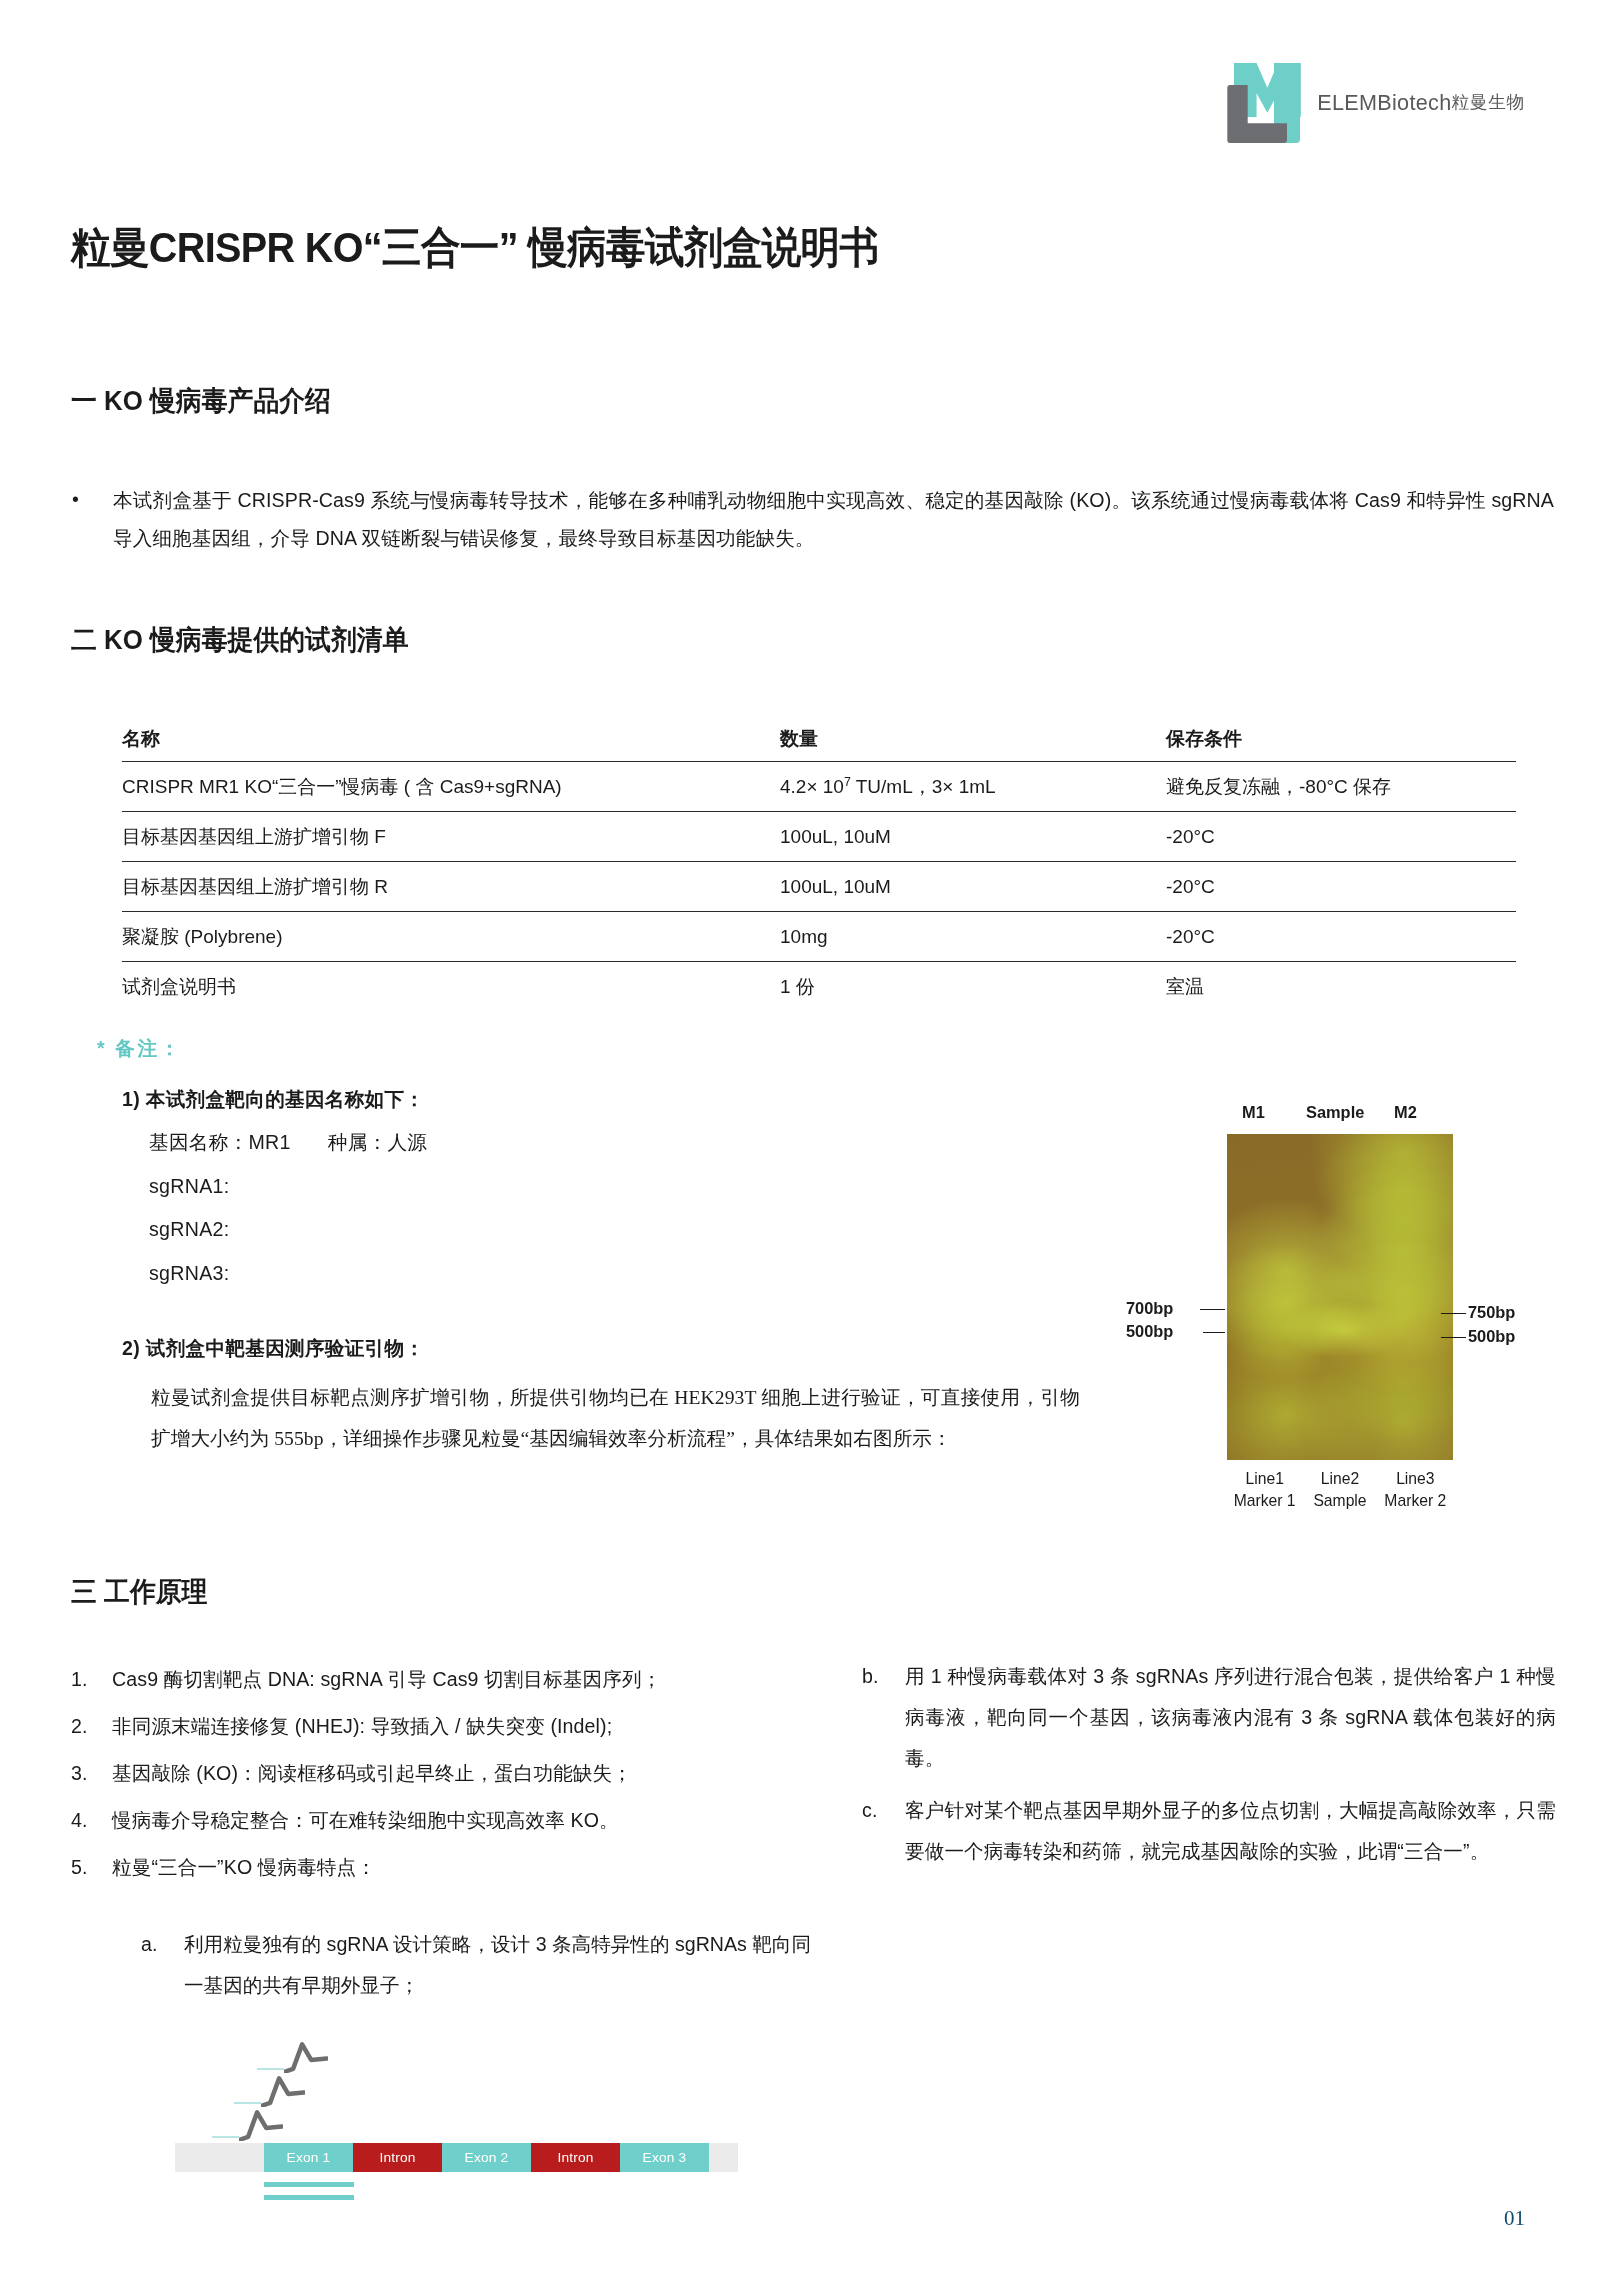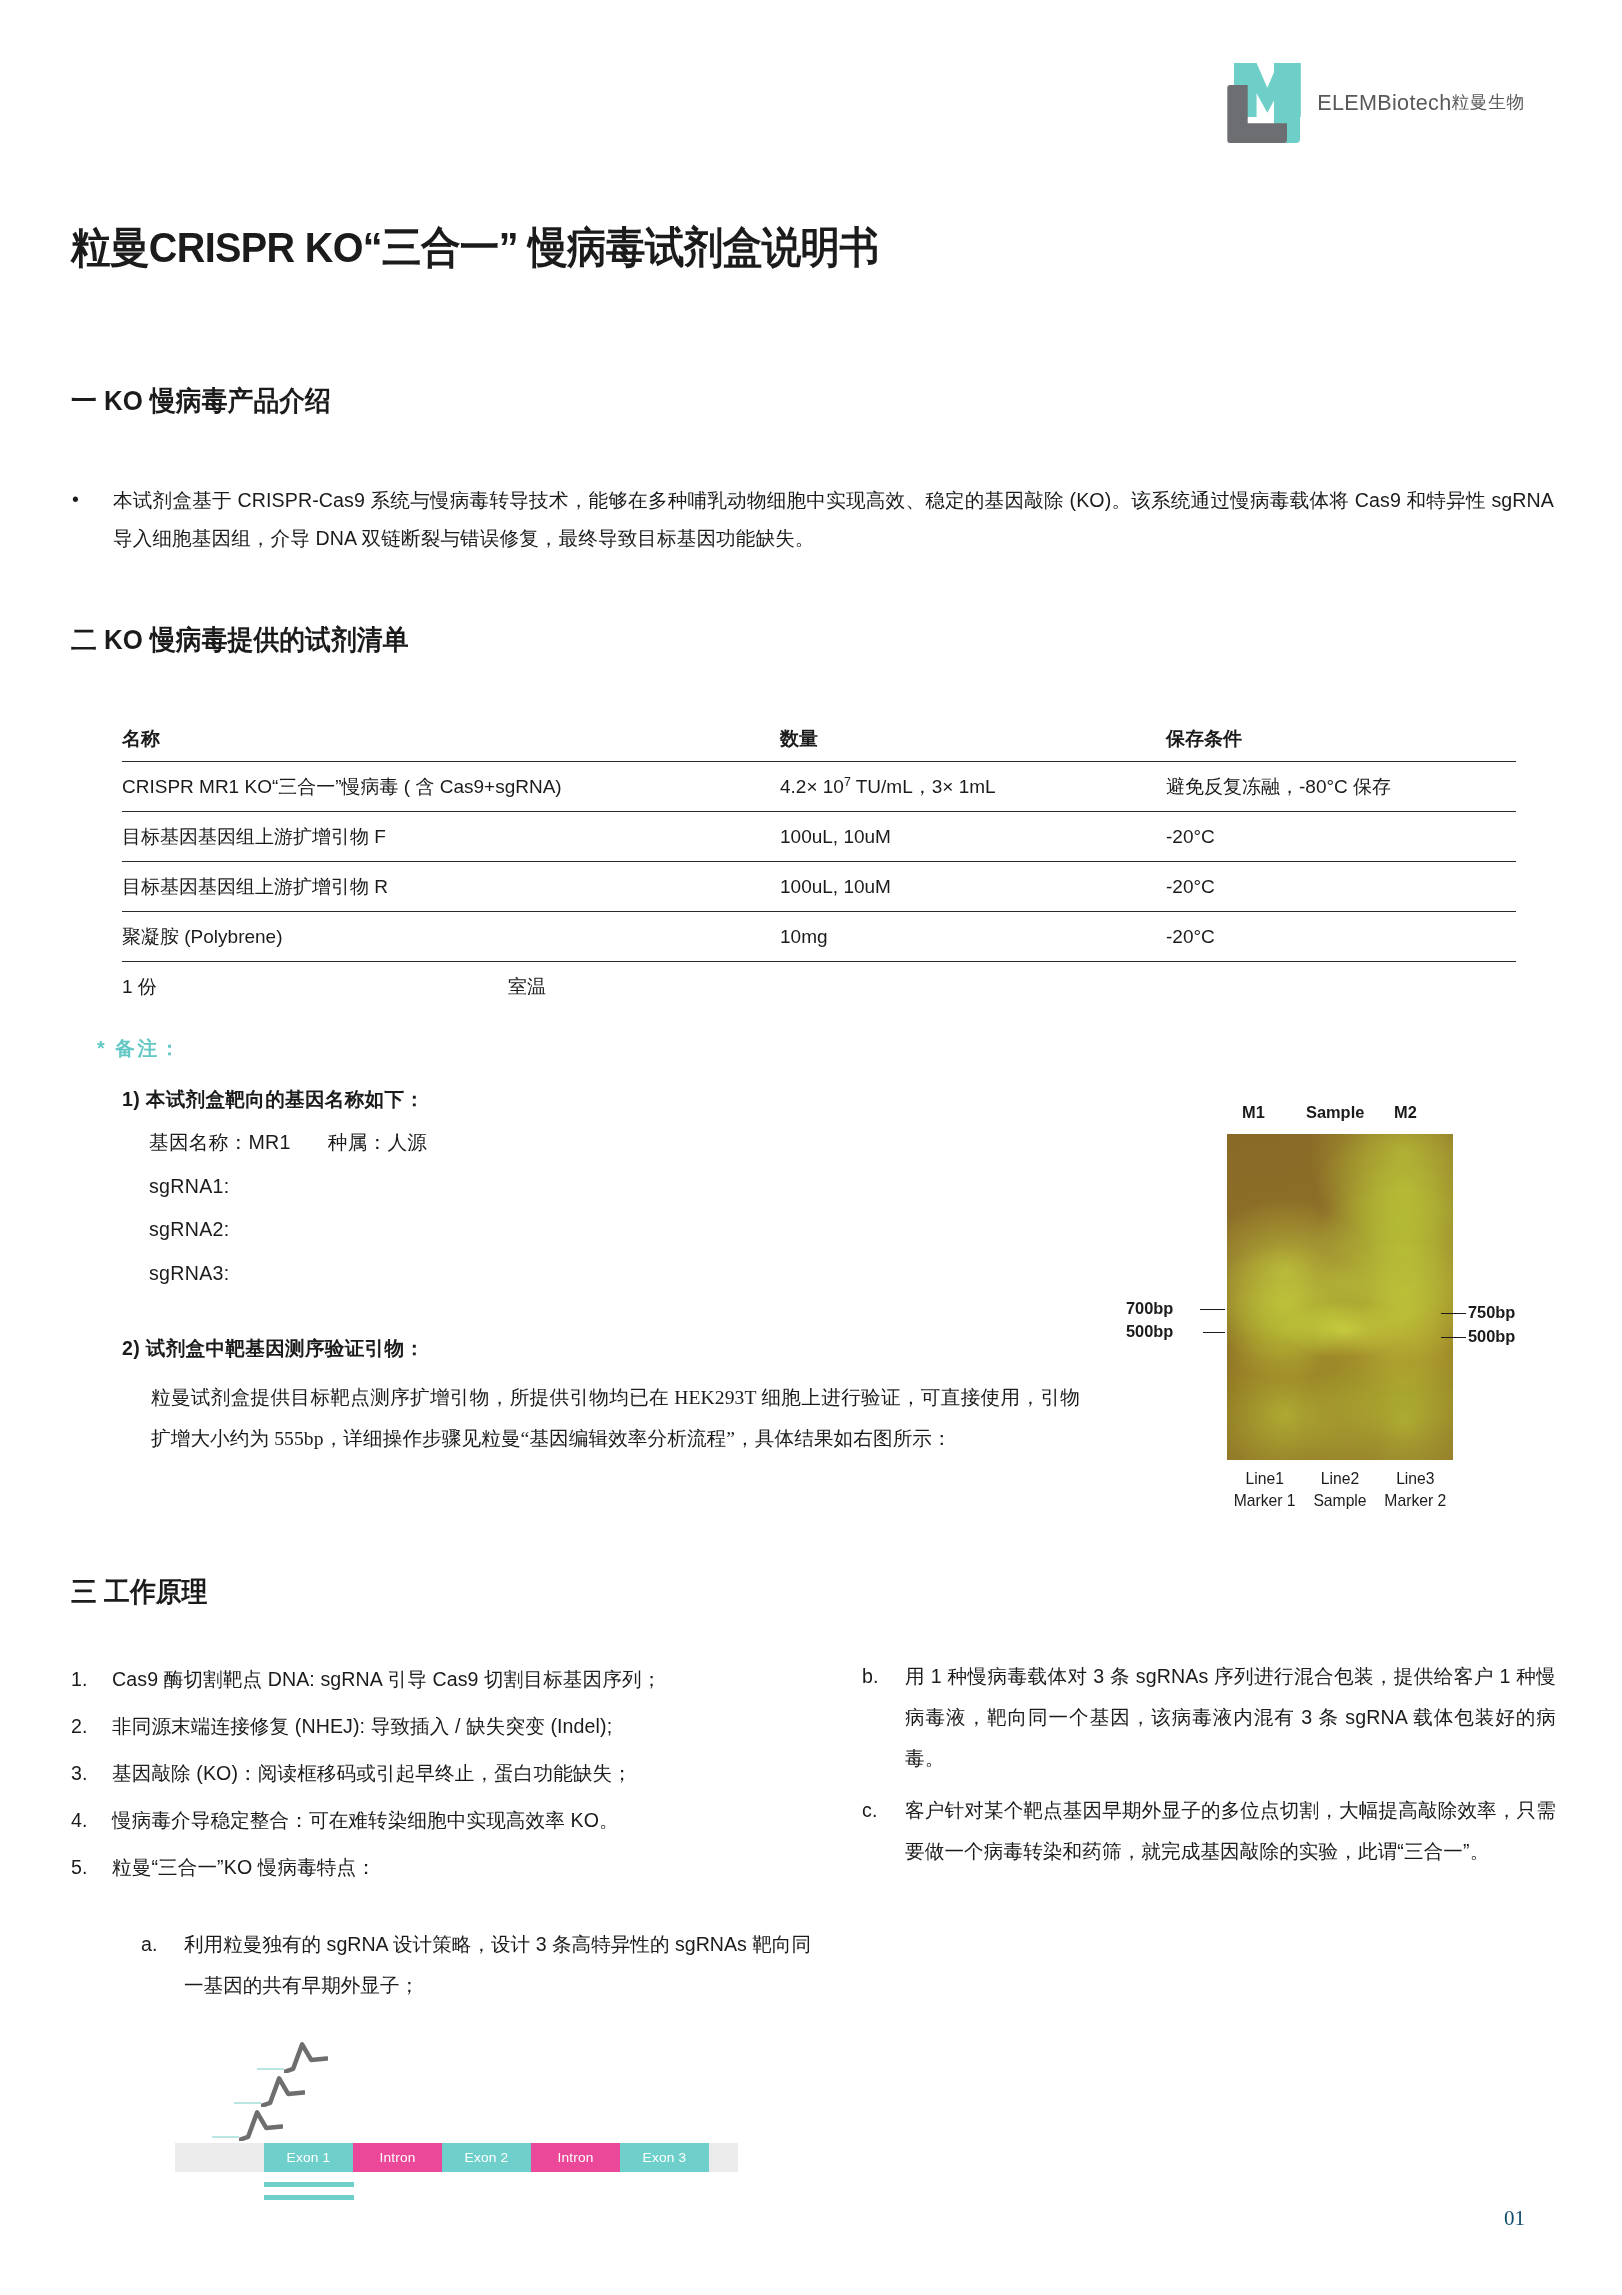--- a/index.html
+++ b/index.html
@@ -157,21 +157,21 @@
   .exon-track {
     position: absolute; left: 13px; top: 126px; width: 563px; height: 29px;
     background: #ebebeb;
   }
   .exon-row { position: absolute; left: 102px; top: 126px; display: flex; height: 29px; }
   .exon-row .seg {
     display: flex; align-items: center; justify-content: center;
     color: #ffffff; font-size: 13.7px; letter-spacing: 0.2px;
   }
   .exon-row .ex { background: #6fd0cb; width: 89px; }
-  .exon-row .intr { background: #ec4899; width: 89px; }
+  .exon-row .intr { background: #b91c1c; width: 89px; }
   .peak { position: absolute; }
   .peak .lead { position: absolute; height: 0; border-top: 2.6px solid #b9e6e3; }
   .underline { position: absolute; left: 102px; height: 5.2px; background: #6fd0cb; width: 90px; }
   .underline.u1 { top: 165px; }
   .underline.u2 { top: 178px; }
 
   
   .pageno {
     position: absolute; right: 98px; bottom: 64px;
     font-family: "Liberation Serif", "DejaVu Serif", serif;
@@ -234,20 +234,21 @@
   <div class="sep"></div>
 
   <div class="row">
     <div class="c0">聚凝胺 (Polybrene)</div>
     <div class="c1">10mg</div>
     <div class="c2">-20°C</div>
   </div>
   <div class="sep"></div>
 
   <div class="row">
+    <div class="c0">试剂盒说明书</div>
     <div class="c1">1 份</div>
     <div class="c2">室温</div>
   </div>
 </div>
 
 <div class="note-star">* 备注：</div>
 <div class="note-h" id="note1h">1) 本试剂盒靶向的基因名称如下：</div>
 <div class="note-l" id="gene-line">
   <span>基因名称：MR1</span><span class="gap"></span><span>种属：人源</span>
 </div>

